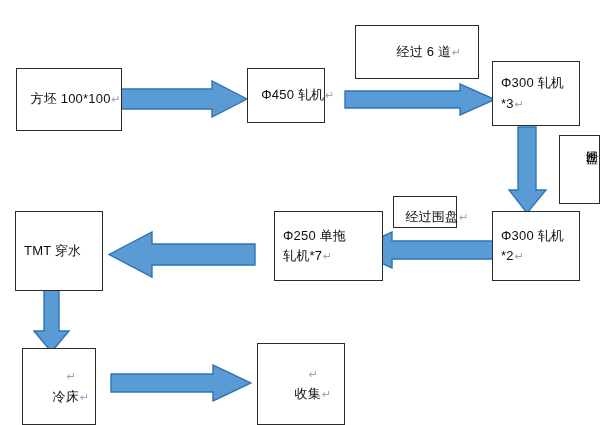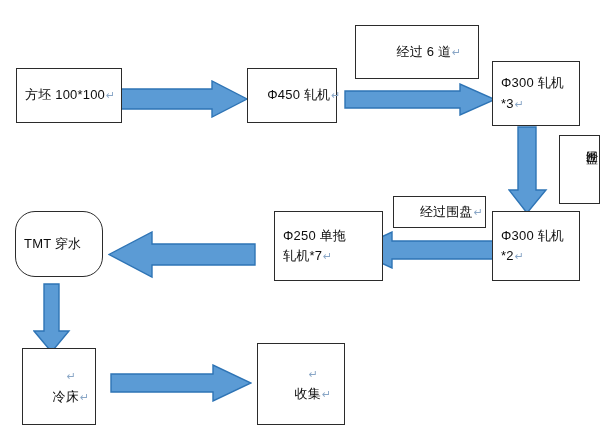--- a/index.html
+++ b/index.html
@@ -61,27 +61,27 @@
     position: absolute;
     z-index: 2;
   }
   .arrow svg { display: block; }
 </style>
 </head>
 <body>
 
 <div id="canvas">
 
-  <div class="box pad-l" style="left:16px; top:68px; width:106px; height:55px;">
+  <div class="box pad-l" style="left:16px; top:68px; width:106px; height:63px;align-items:flex-end;">
     <div class="line">
       <span>方坯 100*100</span><span class="pilcrow">↵</span>
     </div>
   </div>
 
-  <div class="box center" style="left:247px; top:68px; width:90px; height:55px;">
+  <div class="box center" style="left:247px; top:68px; width:78px; height:55px;">
     <div class="line">
       <span>Φ450 轧机</span><span class="pilcrow">↵</span>
     </div>
   </div>
 
   <div class="box center" style="left:355px; top:25px; width:124px; height:54px;">
     <div class="line">
       <span>经过 6 道</span><span class="pilcrow">↵</span>
     </div>
   </div>
@@ -103,36 +103,36 @@
 
   <div class="box pad-l" style="left:492px; top:211px; width:88px; height:70px;">
     <div class="line">
       <span>Φ300 轧机</span>
     </div>
     <div class="line">
       <span>*2</span><span class="pilcrow">↵</span>
     </div>
   </div>
 
-  <div class="box center" style="left:393px; top:196px; width:93px; height:32px;">
+  <div class="box center" style="left:393px; top:196px; width:64px; height:32px;justify-content:flex-end;">
     <div class="line">
       <span>经过围盘</span><span class="pilcrow">↵</span>
     </div>
   </div>
 
   <div class="box pad-l" style="left:274px; top:211px; width:109px; height:70px;">
     <div class="line">
       <span>Φ250 单拖</span>
     </div>
     <div class="line">
       <span>轧机*7</span><span class="pilcrow">↵</span>
     </div>
   </div>
 
-  <div class="box pad-l" style="left:15px; top:211px; width:88px; height:66px;border-radius:20px;">
+  <div class="box pad-l" style="left:15px; top:211px; width:88px; height:80px;">
     <div class="line">
       <span>TMT 穿水</span>
     </div>
   </div>
 
   <div class="box center" style="left:22px; top:348px; width:74px; height:77px;">
     <div class="line">
       <span></span><span class="pilcrow">↵</span>
     </div>
     <div class="line">

